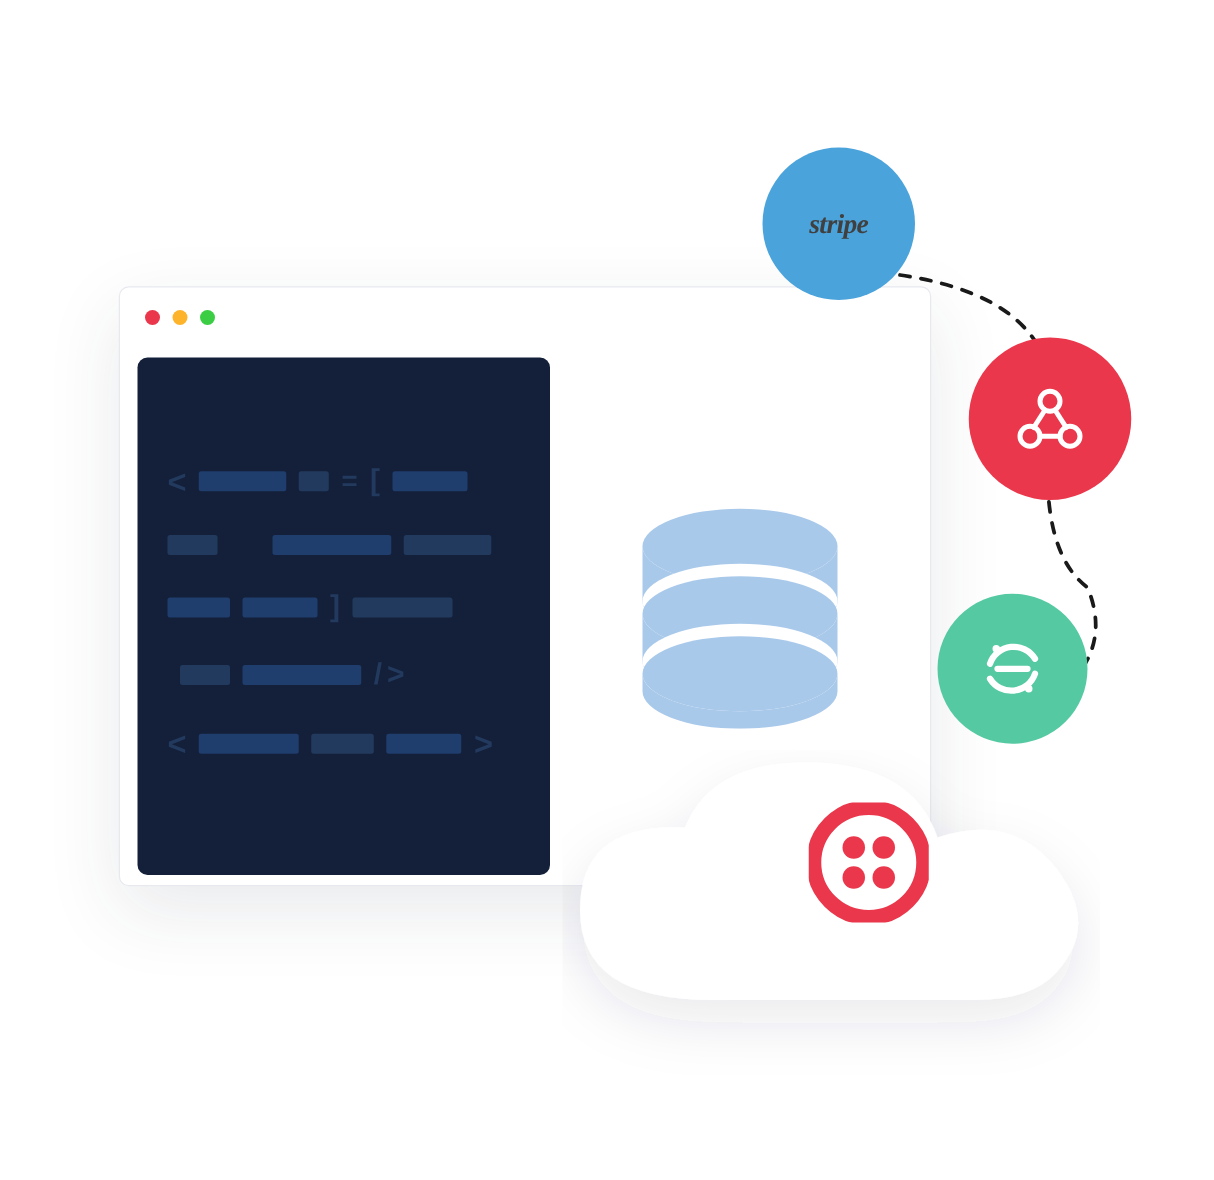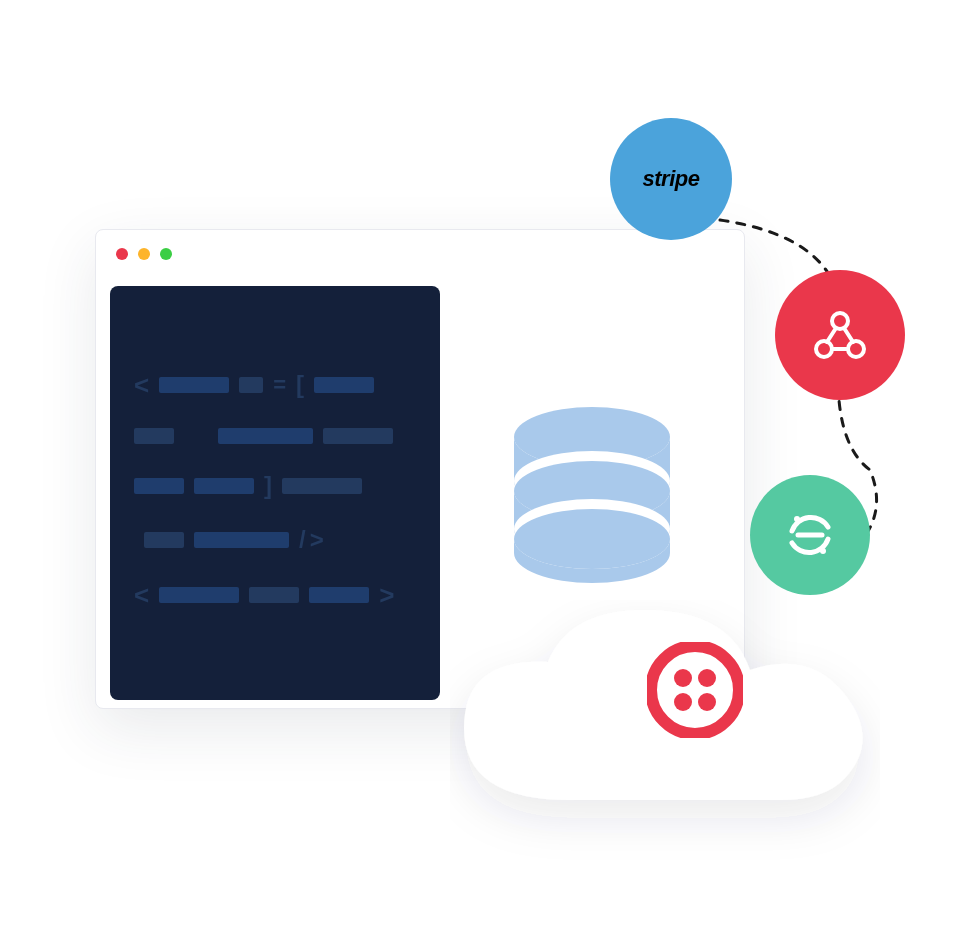--- a/index.html
+++ b/index.html
@@ -112,22 +112,23 @@
       justify-content: center;
     }
 
     
     .bubble {
       position: absolute;
       border-radius: 50%;
       display: flex;
       align-items: center;
       justify-content: center;
-      color: #000000;
+      color: #404040;
       font-weight: 700;
+      font-family: Liberation Serif, serif;
     }
     .stripe-bubble {
       left: 610px; top: 118px;
       width: 122px; height: 122px;
       background: #4ba3db;
       font-style: italic;
       font-size: 22px;
       letter-spacing: -0.5px;
     }
     .webhook-bubble {

